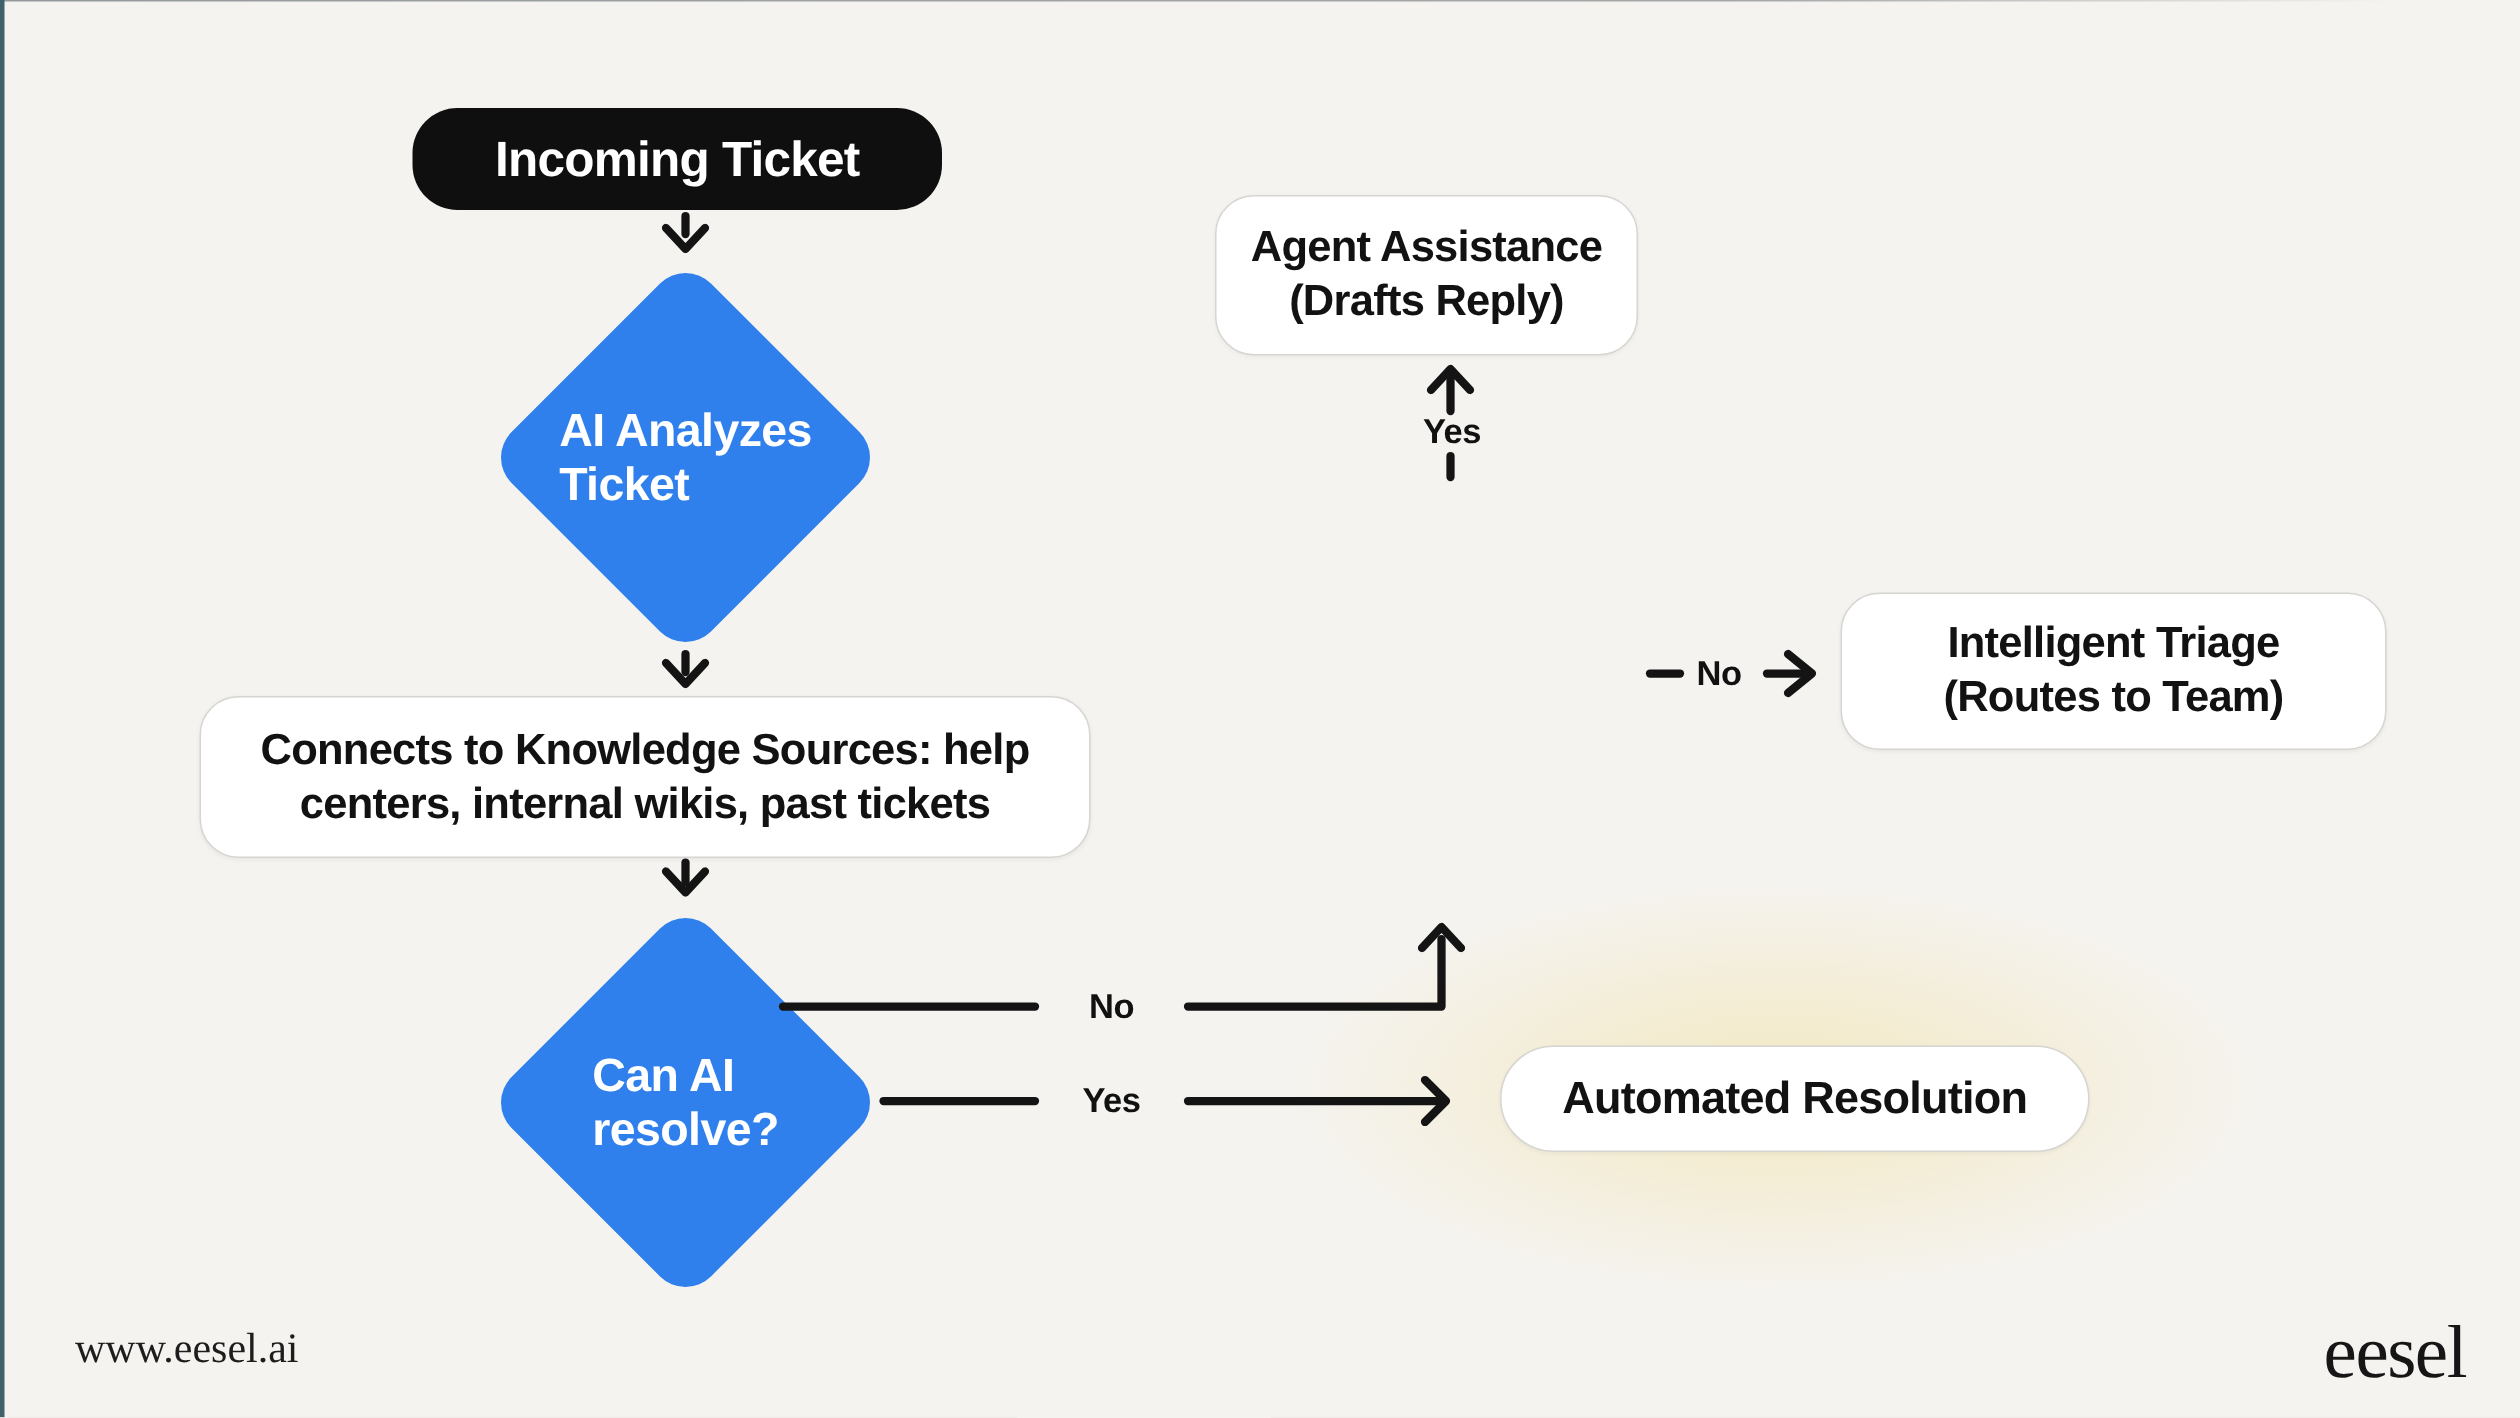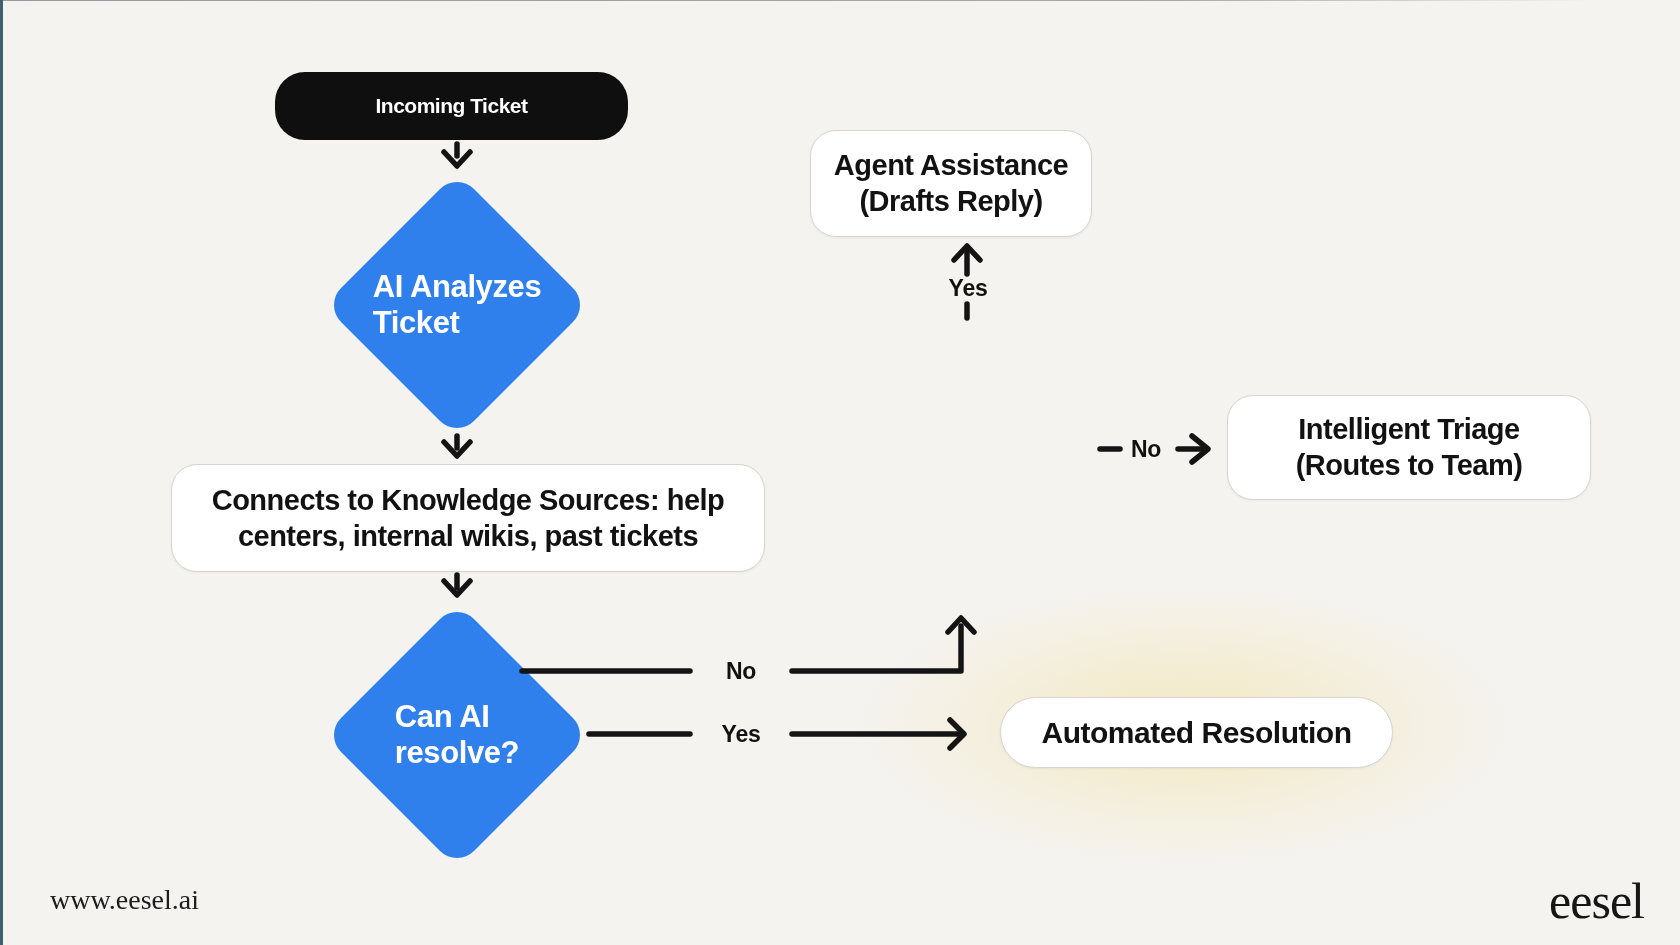--- a/index.html
+++ b/index.html
@@ -21,39 +21,39 @@
     font-family:"Liberation Sans", sans-serif;
     color:var(--ink);
   }
   .edge-left{position:absolute;left:0;top:0;width:3px;height:100%;background:var(--accent);}
   .edge-top{position:absolute;left:0;top:0;height:1px;width:100%;
     background:linear-gradient(to right, rgba(70,80,85,.55) 0%, rgba(70,80,85,.45) 70%, rgba(70,80,85,0) 95%);}
   .pill{
     position:absolute;left:275px;top:72px;width:353px;height:68px;
     background:var(--node-black);color:#fff;border-radius:30px;
     display:flex;align-items:center;justify-content:center;
-    font-size:21px;font-weight:700;letter-spacing:-0.5px;
+    font-size:33px;font-weight:700;letter-spacing:-0.5px;
   }
   .diamond{position:absolute;width:188px;height:188px;}
   .diamond .shape{position:absolute;inset:0;background:var(--blue);border-radius:24px;transform:rotate(45deg);}
   .diamond .label{
     position:absolute;inset:-42px;display:flex;align-items:center;justify-content:center;
     text-align:left;color:#fff;font-size:31px;font-weight:700;line-height:1.16;
     letter-spacing:-0.4px;white-space:pre-line;
   }
   .d-analyze{left:363px;top:211px;}
   .d-resolve{left:363px;top:641px;}
   .d-human{left:873px;top:358px;}
   .wbox{
     position:absolute;background:#fff;border:1.5px solid var(--box-border);
     display:flex;align-items:center;justify-content:center;text-align:center;
     font-weight:700;color:#121212;white-space:pre-line;letter-spacing:-0.5px;
     box-shadow:0 1px 3px rgba(0,0,0,0.05);
   }
-  .b-knowledge{left:133px;top:464px;width:594px;height:108px;border-radius:26px;font-size:29px;line-height:1.25;margin-left:38px;}
+  .b-knowledge{left:133px;top:464px;width:594px;height:108px;border-radius:26px;font-size:29px;line-height:1.25;}
   .b-assist{left:810px;top:130px;width:282px;height:107px;border-radius:26px;font-size:29px;line-height:1.22;}
   .b-triage{left:1227px;top:395px;width:364px;height:105px;border-radius:26px;font-size:29px;line-height:1.22;}
   .b-automated{left:1000px;top:697px;width:393px;height:71px;border-radius:36px;font-size:30px;z-index:2;}
   .glow{
     position:absolute;left:855px;top:585px;width:660px;height:280px;z-index:1;
     background:radial-gradient(closest-side, var(--glow), rgba(240,224,155,0) 100%);
     pointer-events:none;
   }
   .edge-label{
     position:absolute;transform:translate(-50%,-50%);

